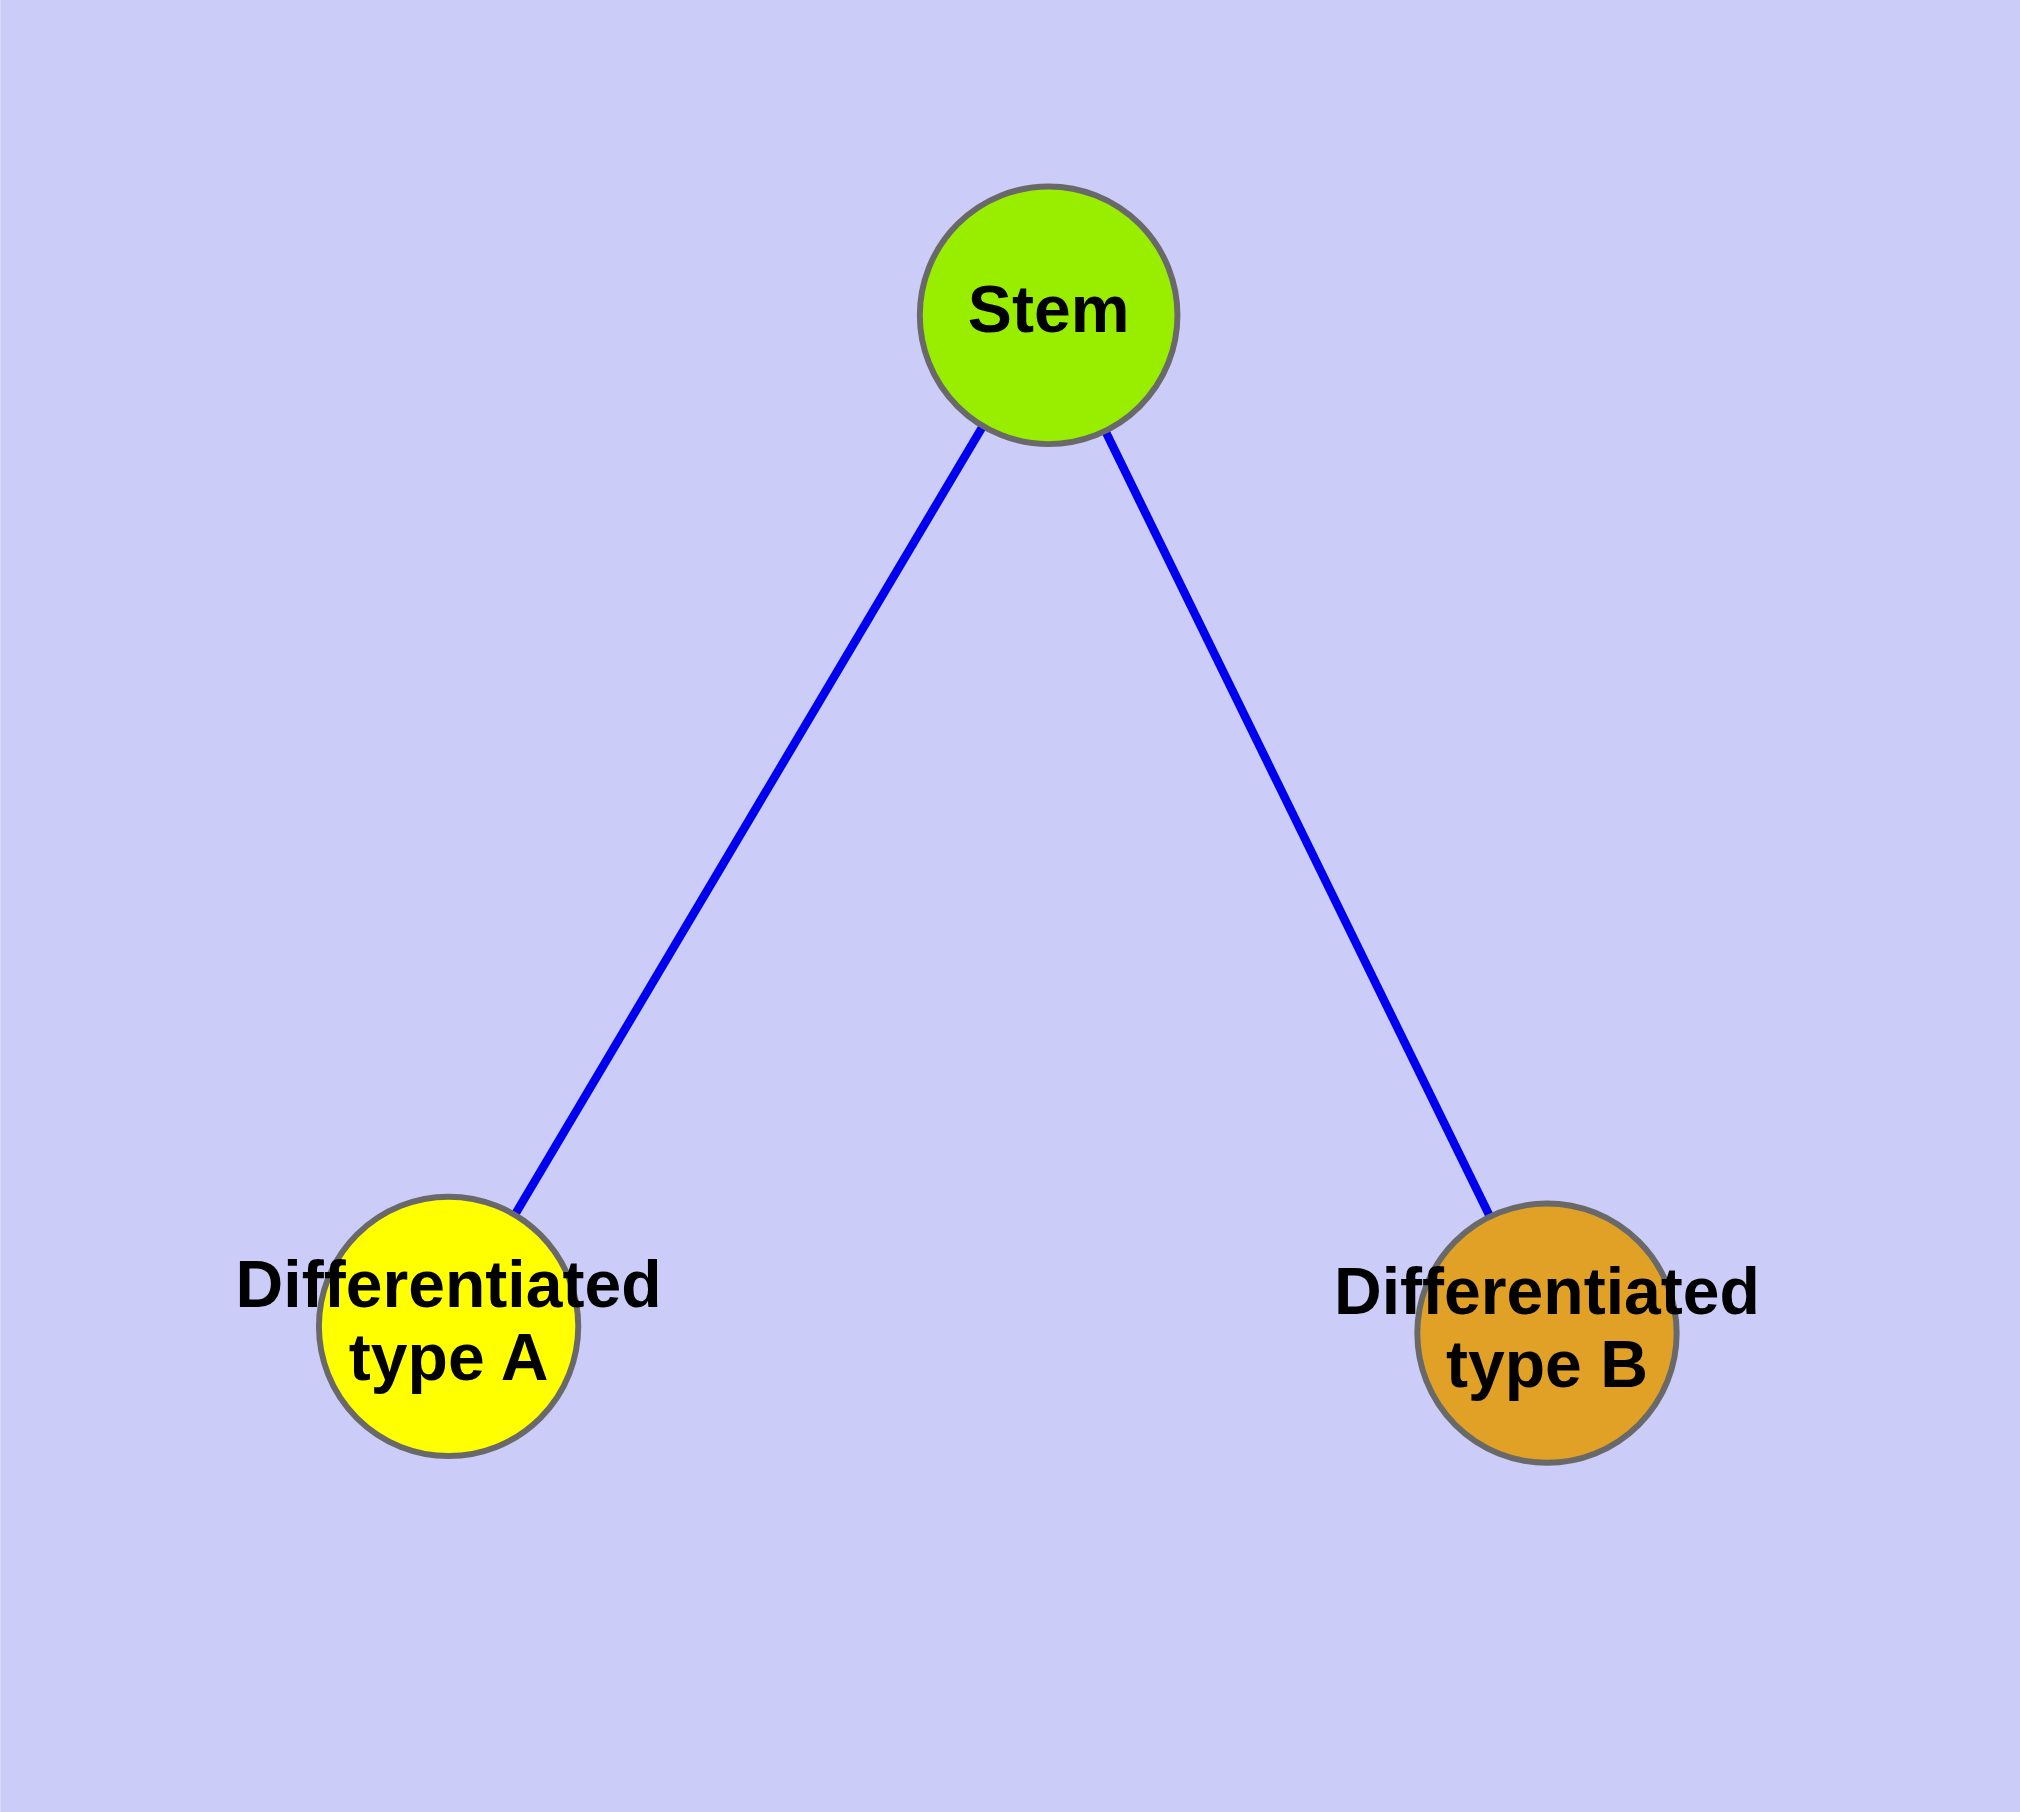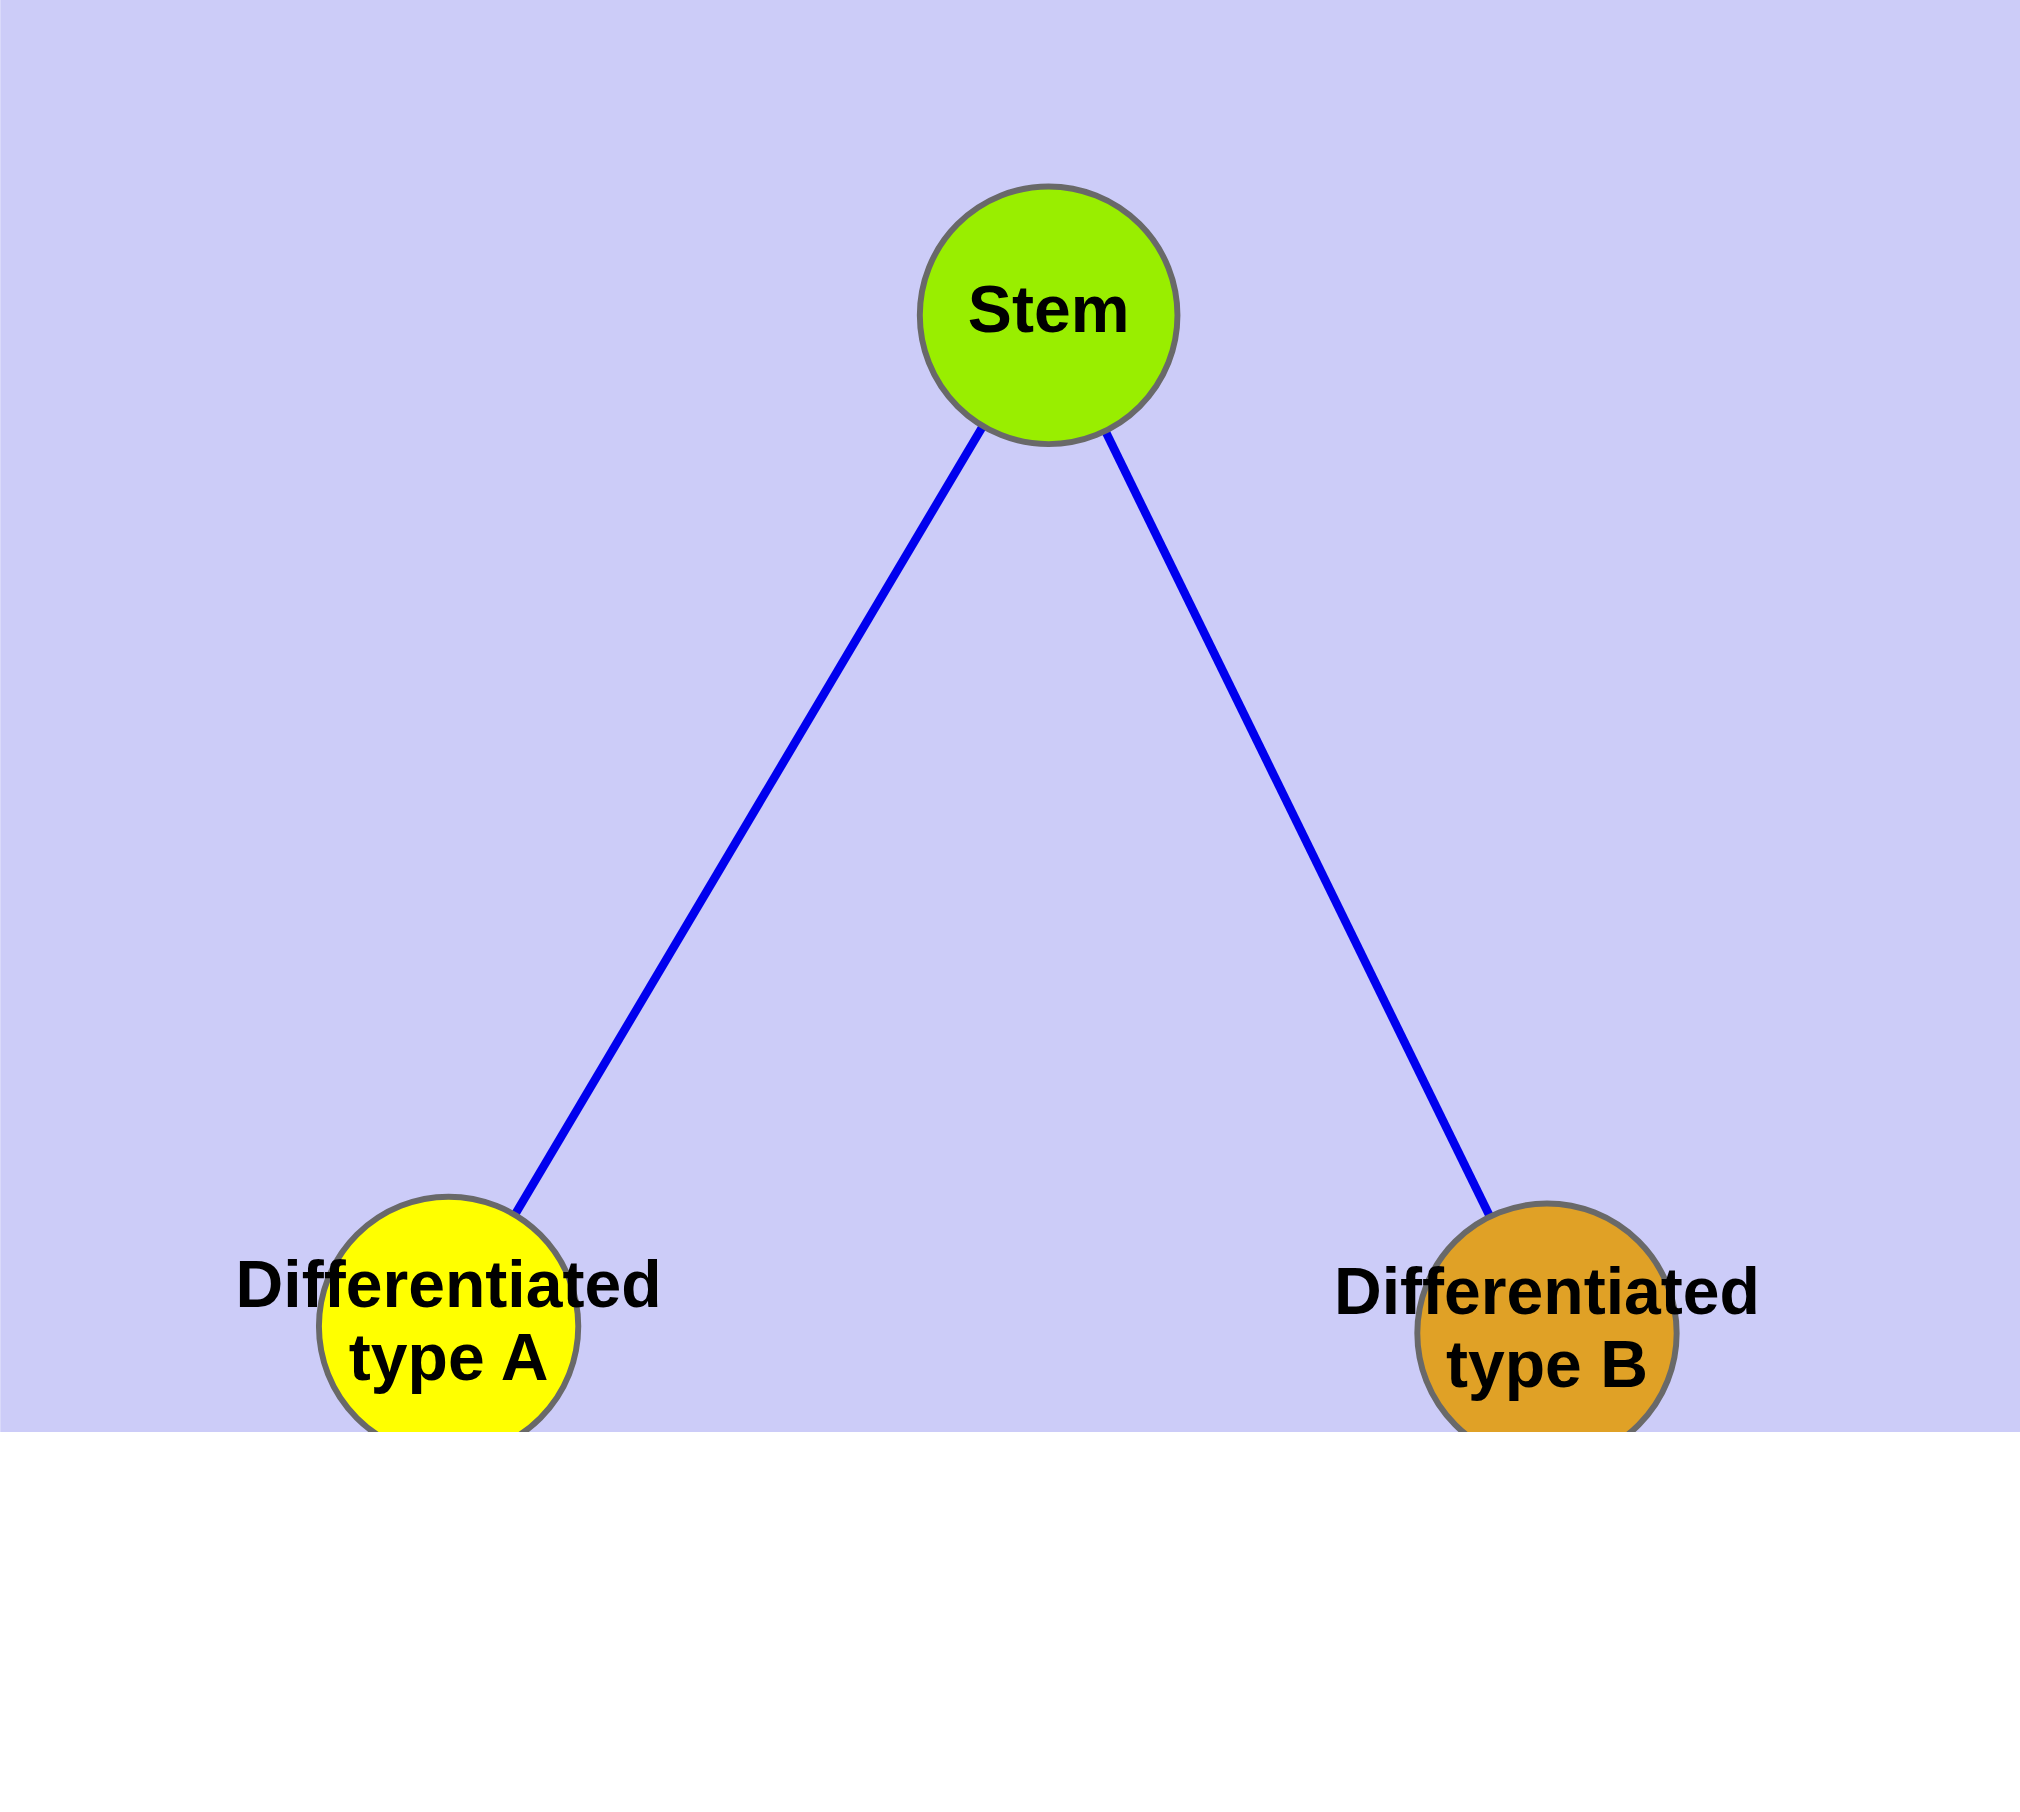--- a/index.html
+++ b/index.html
@@ -28,21 +28,21 @@
     font-weight: bold;
     fill: #000000;
     text-anchor: middle;
     dominant-baseline: middle;
     white-space: pre;
   }
 </style>
 </head>
 <body style="background: rgb(255, 255, 255);">
 
-<div id="canvas" style="width: 2021px; height: 1432px;">
+<div id="canvas" style="width: 2021px; height: 1812px;">
   <svg id="graph-svg" viewBox="0 0 2384 2138" preserveAspectRatio="xMidYMid meet" xmlns="http://www.w3.org/2000/svg" style="width: 2021px; height: 1812px;">
 
     <rect id="bg-rect" x="0" y="0" width="2384" height="2138" fill="#ccccf8"></rect>
 
     <g id="edge-layer">
         <line x1="1160.4466690575932" y1="500.9945251614283" x2="606.0636864820228" y2="1435.1455113374955" stroke="#0000ee" stroke-width="10" stroke-linecap="butt"></line>
         <line x1="1302.957960580736" y1="506.7202562201768" x2="1758.602319682059" y2="1437.3816087383555" stroke="#0000ee" stroke-width="10" stroke-linecap="butt"></line>
       </g>
     <g id="node-layer">
         <g>

